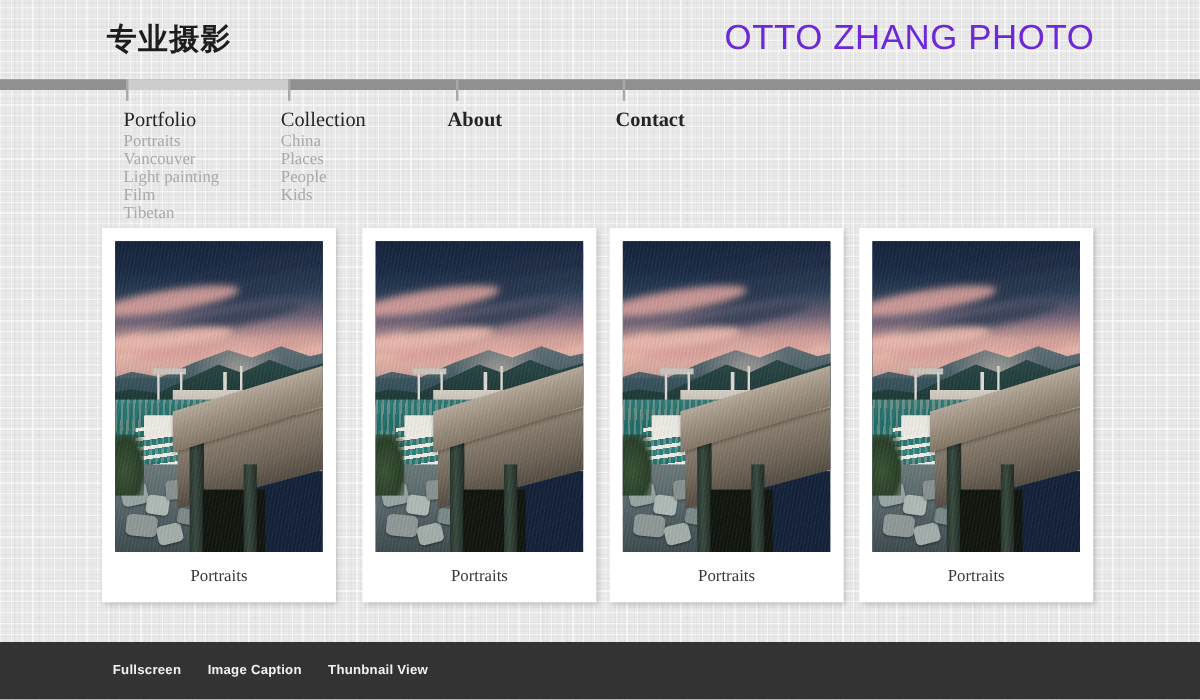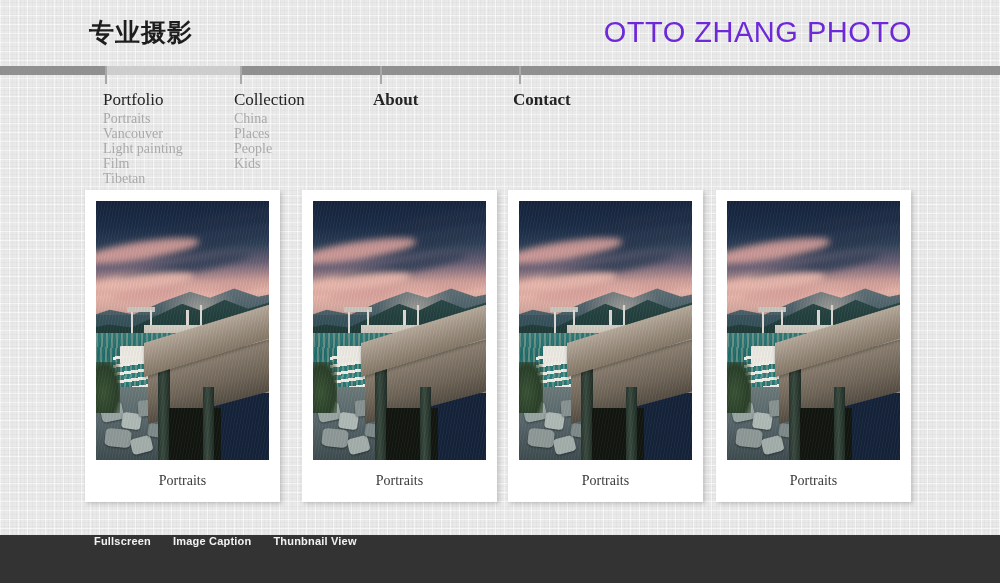--- a/index.html
+++ b/index.html
@@ -279,21 +279,21 @@
     width: 1000px;
     height: 48px;
     background: #333333;
   }
   .footer-links {
     position: absolute;
     left: 94px;
     top: 0;
     height: 30px;
     display: flex;
-    align-items: flex-start;
+    align-items: flex-end;
     gap: 22px;
   }
   .footer-link {
     font-family: "Liberation Sans", sans-serif;
     font-size: 11px;
     font-weight: bold;
     color: #f2f2f2;
     white-space: nowrap;
     letter-spacing: 0.2px;
   }

